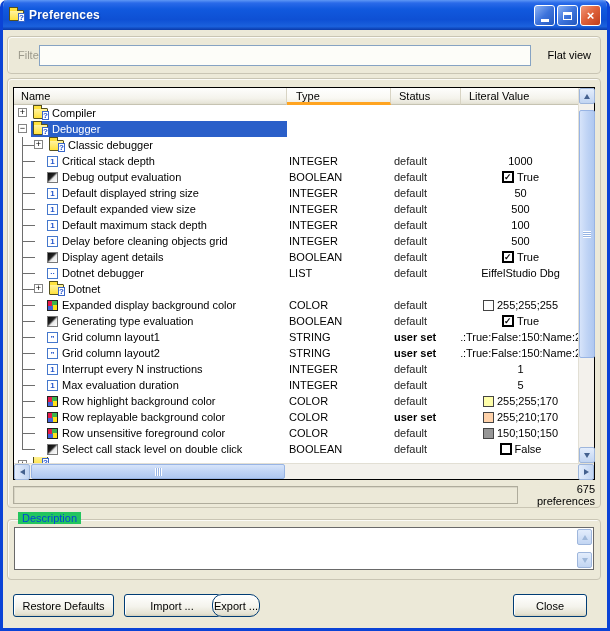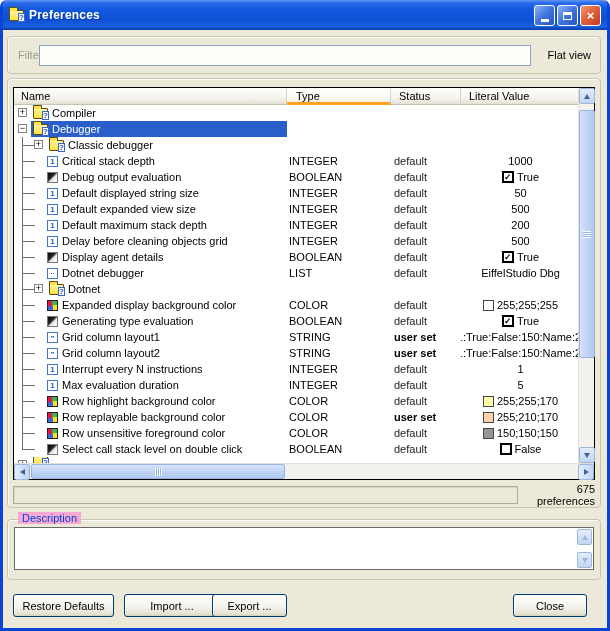--- a/index.html
+++ b/index.html
@@ -115,35 +115,35 @@
   .tri.right { border-top:3px solid transparent; border-bottom:3px solid transparent; border-left:5px solid #44618F; }
 
   .status-row { position:absolute; left:5px; top:407px; width:584px; height:18px; display:flex; align-items:center; }
   .status-box { width:505px; height:18px; background:#ECE9D8; border:1px solid #AFAC9C;
                 box-shadow:inset 1px 1px 0 #D9D6C6; }
   .status-count { flex:1; text-align:right; padding-right:2px; }
 
   
   .desc-group { position:absolute; left:4px; top:489px; width:594px; height:61px;
                 border:1px solid #C9C5B4; border-radius:4px; box-shadow:inset 1px 1px 0 rgba(255,255,255,.8); }
-  .desc-label { position:absolute; left:10px; top:-8px; background:#f9a8d4; padding:0 4px; color:#0046D5;text-align:right; }
+  .desc-label { position:absolute; left:10px; top:-8px; background:#22c55e; padding:0 4px; color:#0046D5;text-align:right; }
   .ta { position:absolute; left:6px; top:7px; width:580px; height:43px; background:#fff; border:1px solid #696969; }
   .ta-sb { position:absolute; right:0; top:0; bottom:0; width:17px; display:flex; flex-direction:column; justify-content:space-between; padding:1px; }
   .ta-sb .sb-btn { width:15px; height:16px; }
   .ta-sb .tri.up { border-bottom-color:#9FB8DA; }
   .ta-sb .tri.down { border-top-color:#9FB8DA; }
 
   
   .btn { position:absolute; top:564px; height:23px; border:1px solid #003C74; border-radius:3px;
          background:linear-gradient(180deg,#FFFFFF 0%,#F4F3EC 55%,#E4E2D2 90%,#D2CFBC 100%);
          box-shadow:inset 1px 1px 0 #fff; font-family:"Liberation Sans",sans-serif; font-size:11px;
          display:flex; align-items:center; justify-content:center; cursor:default; }
   .btn-restore { left:10px;  width:101px; }
   .btn-import  { left:121px; width:96px; }
-  .btn-export  { left:209px; width:75px; }
+  .btn-export  { left:209px; width:48px;border-radius:10px; }
   .btn-close   { right:20px; width:74px; }
 </style>
 </head>
 <body>
 
 <div class="window">
 
   <div class="titlebar">
     <span class="icon-folder">
         <span class="badge">?</span>
@@ -284,21 +284,21 @@
     <div class="cell name">
 
       <span class="row-main">
         <span class="ticon icon-integer">1</span>
         <span class="rlabel">Default maximum stack depth</span>
       </span>
     </div>
     <div class="cell type">INTEGER</div>
     <div class="cell status">default</div>
     <div class="cell value">
-                    <span class="vtext">200</span>
+                    <span class="vtext">100</span>
                   </div>
   </div>
                 <div class="grid-row lv1 conn-mid">
     <div class="cell name">
 
       <span class="row-main">
         <span class="ticon icon-integer">1</span>
         <span class="rlabel">Delay before cleaning objects grid</span>
       </span>
     </div>

